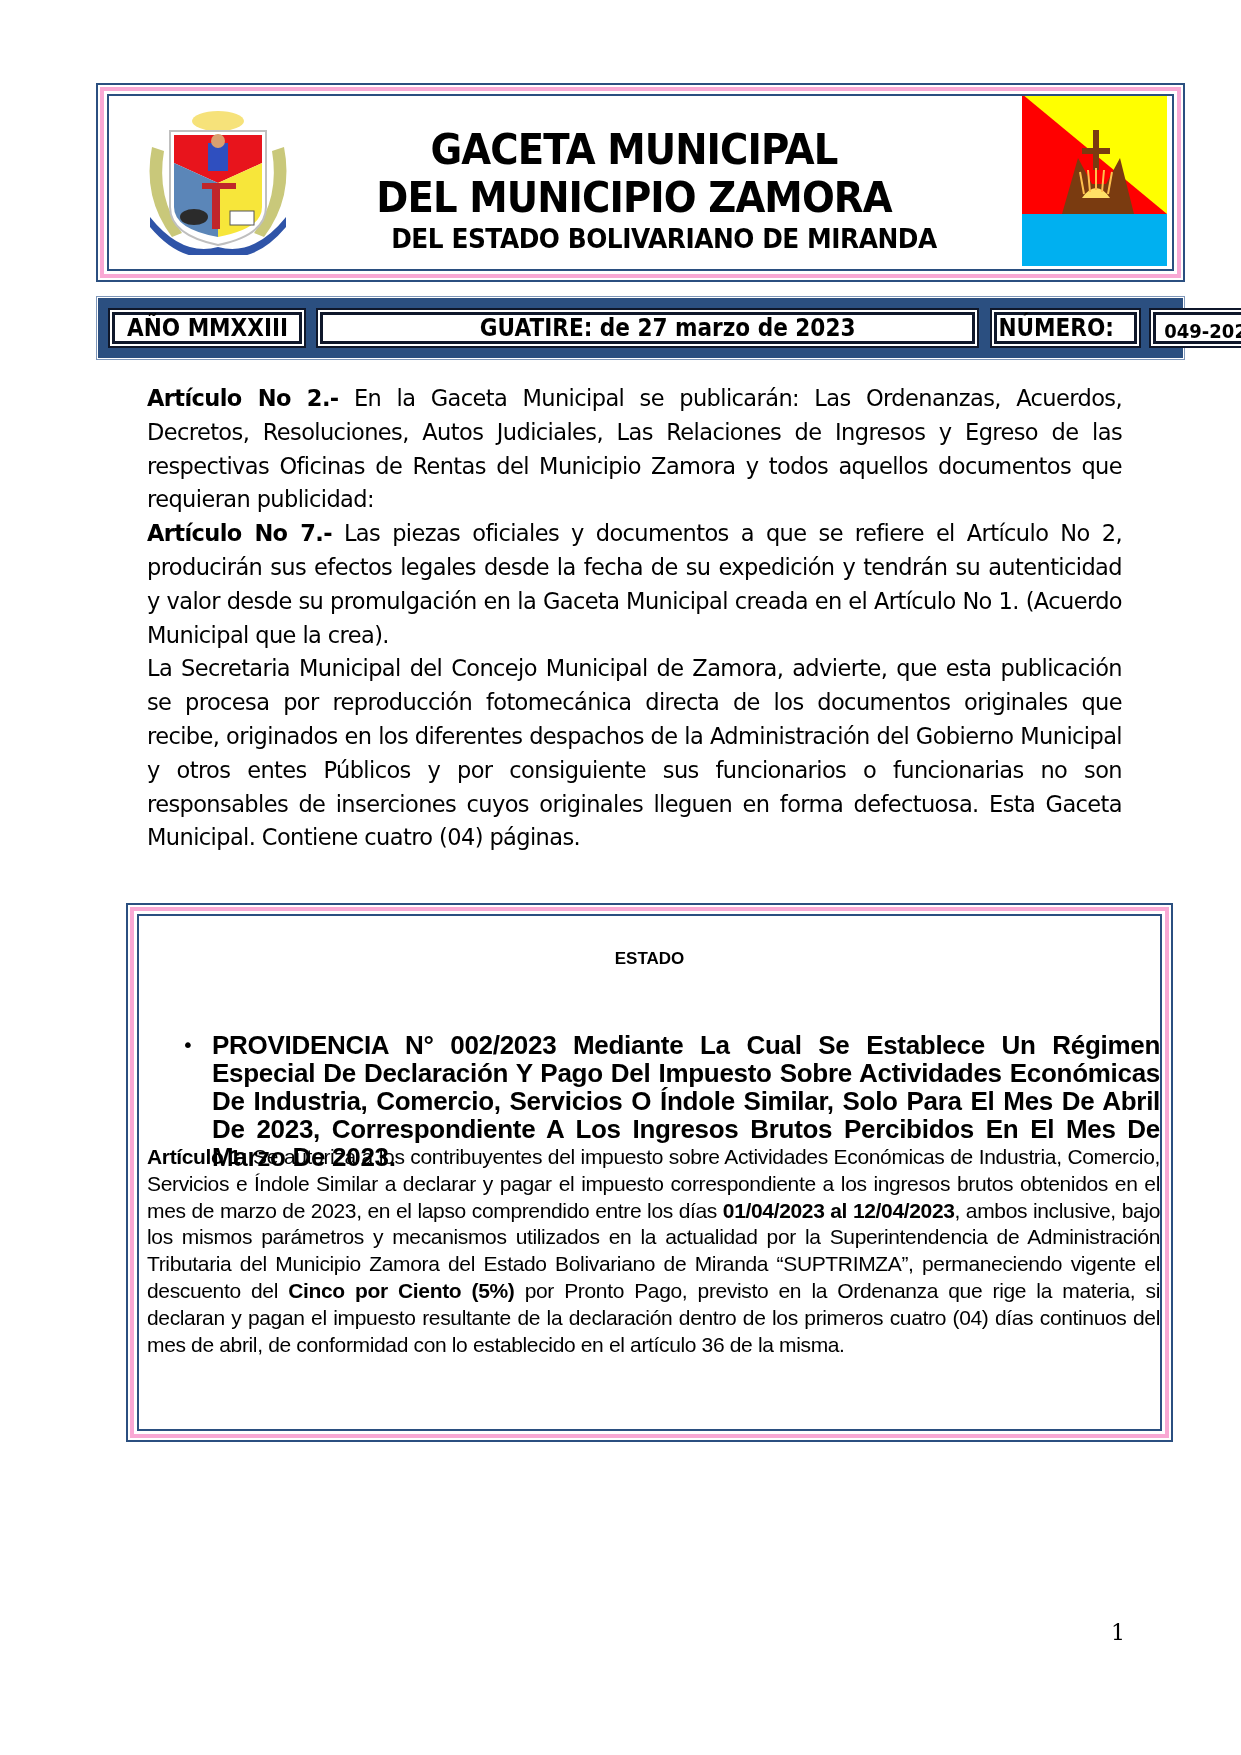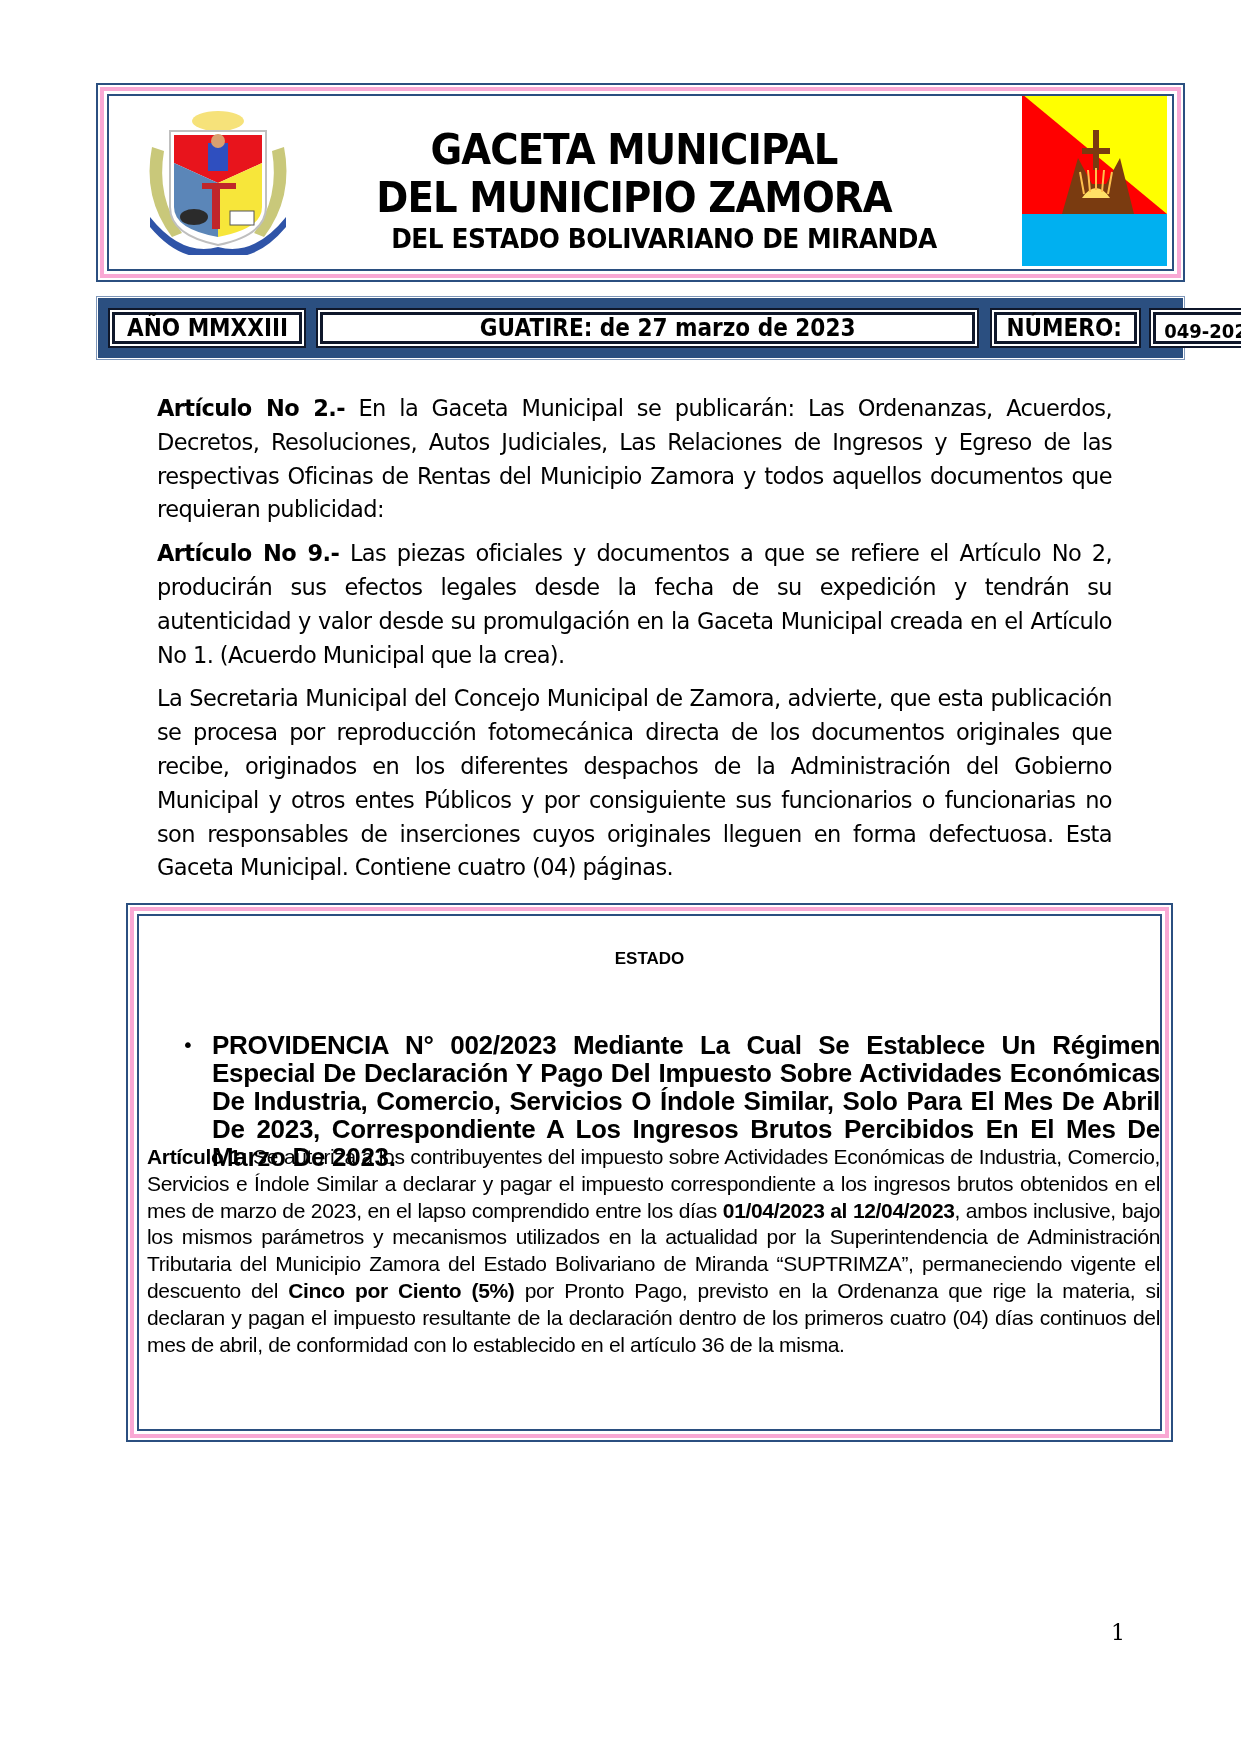--- a/index.html
+++ b/index.html
@@ -36,30 +36,30 @@
     background: #2b4f80; border: 1px solid #2b4f80; outline: 1px solid #7f97b9; outline-offset: 1px; }
   .info-cell {
     position: absolute; top: 9px; height: 40px; background: #fff;
     border: 7px solid #0f172a; outline: 2px solid #fff; outline-offset: -4px;
     display: flex; align-items: center; justify-content: center;
     font-family: "DejaVu Sans", sans-serif; font-weight: bold; font-size: 24px;
   }
   .info-cell span { transform: scaleX(0.9); display: inline-block; white-space: nowrap; }
   #cell-year { left: 9px; width: 198px; }
   #cell-place-date { left: 217px; width: 663px; padding-left: 40px; }
-  #cell-number-label { left: 891px; width: 151px; justify-content: flex-end; padding-right: 6px; }
+  #cell-number-label { left: 891px; width: 151px; justify-content: flex-end; padding-right: 14px; }
   #cell-number { left: 1050px; width: 126px; font-size: 20px; align-items: flex-start; padding-top: 4px; }
 
   
   #body-text {
     position: absolute; left: 147px; top: 382px; width: 975px;
     font-family: "DejaVu Sans", sans-serif; font-size: 22.5px; line-height: 33.8px;
     text-align: justify; letter-spacing: -0.6px;
   }
-  #body-text p { margin: 10px; }
+  #body-text p { margin: 0; }
   #body-text b { font-weight: bold; }
 
   
   #sumario-box { left: 130px; top: 907px; width: 1039px; height: 531px; }
   #sumario-title {
     position: absolute; left: 0; width: 100%; top: 38px; text-align: center;
     font-family: "Liberation Sans", sans-serif; font-weight: bold; font-size: 17px;
   }
   #sumario-bullet-row { position: absolute; left: 38px; top: 120px; width: 988px; display: flex; }
   #bullet-dot { width: 40px; font-size: 20px; line-height: 28px; padding-left: 10px; }
@@ -129,21 +129,21 @@
   <div id="cell-number-label" class="info-cell">
     <span>NÚMERO:</span>
   </div>
   <div id="cell-number" class="info-cell">
     <span>049-2023</span>
   </div>
 </div>
 
 <div id="body-text">
   <p><b>Artículo No 2.-</b><span> En la Gaceta Municipal se publicarán: Las Ordenanzas, Acuerdos, Decretos, Resoluciones, Autos Judiciales, Las Relaciones de Ingresos y Egreso de las respectivas Oficinas de Rentas del Municipio Zamora y todos aquellos documentos que requieran publicidad:</span></p>
-  <p><b>Artículo No 9.-</b><span> Las piezas oficiales y documentos a que se refiere el Artículo  No 2, producirán sus efectos legales desde la fecha de su expedición y tendrán su autenticidad y valor desde su promulgación en la Gaceta Municipal creada en el Artículo No 1. (Acuerdo Municipal que la crea).</span></p>
+  <p><b>Artículo No 7.-</b><span> Las piezas oficiales y documentos a que se refiere el Artículo  No 2, producirán sus efectos legales desde la fecha de su expedición y tendrán su autenticidad y valor desde su promulgación en la Gaceta Municipal creada en el Artículo No 1. (Acuerdo Municipal que la crea).</span></p>
   <p>La Secretaria Municipal del Concejo Municipal de Zamora, advierte, que esta publicación se procesa por reproducción fotomecánica directa de los documentos originales que recibe, originados en los diferentes despachos de la Administración del Gobierno Municipal y otros entes Públicos  y por consiguiente sus funcionarios o funcionarias no son responsables de inserciones cuyos originales lleguen en forma defectuosa. Esta Gaceta Municipal. Contiene cuatro (04) páginas.</p>
 </div>
 
 <div id="sumario-box" class="dbl-frame">
   <div id="sumario-title">ESTADO</div>
   <div id="sumario-bullet-row">
     <div id="bullet-dot">•</div>
     <div id="bullet-text">PROVIDENCIA N° 002/2023 Mediante La Cual Se Establece Un Régimen Especial De Declaración Y Pago Del Impuesto Sobre Actividades Económicas De Industria, Comercio, Servicios O Índole Similar, Solo Para El Mes De Abril De 2023, Correspondiente A Los Ingresos Brutos Percibidos En El Mes De Marzo De 2023.</div>
   </div>
   <div id="sumario-body">

